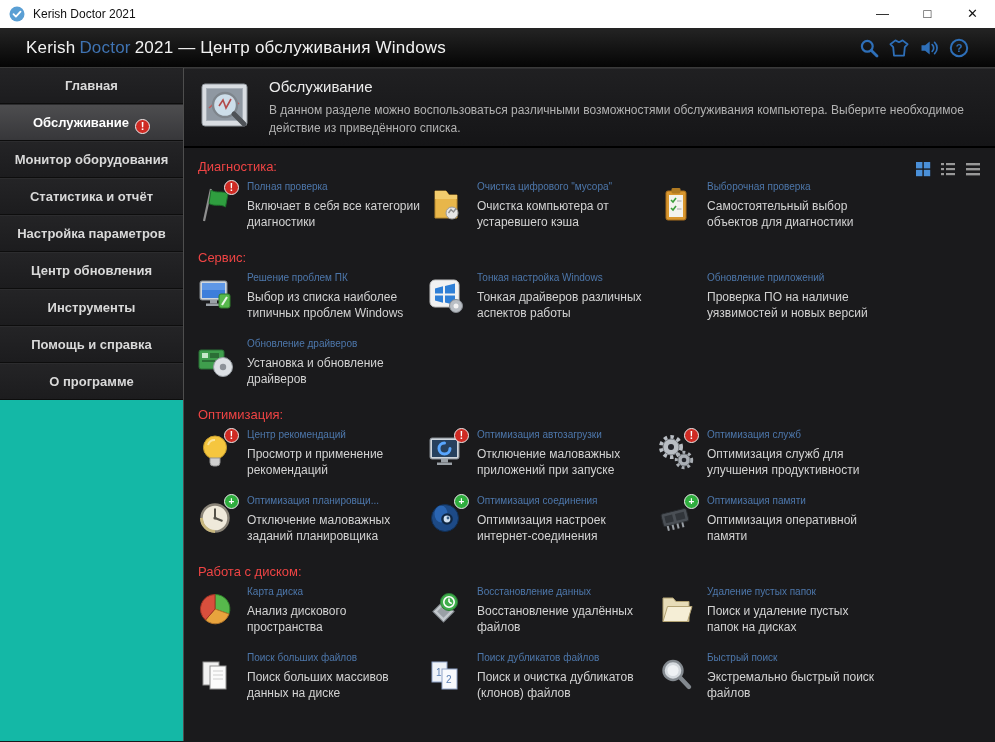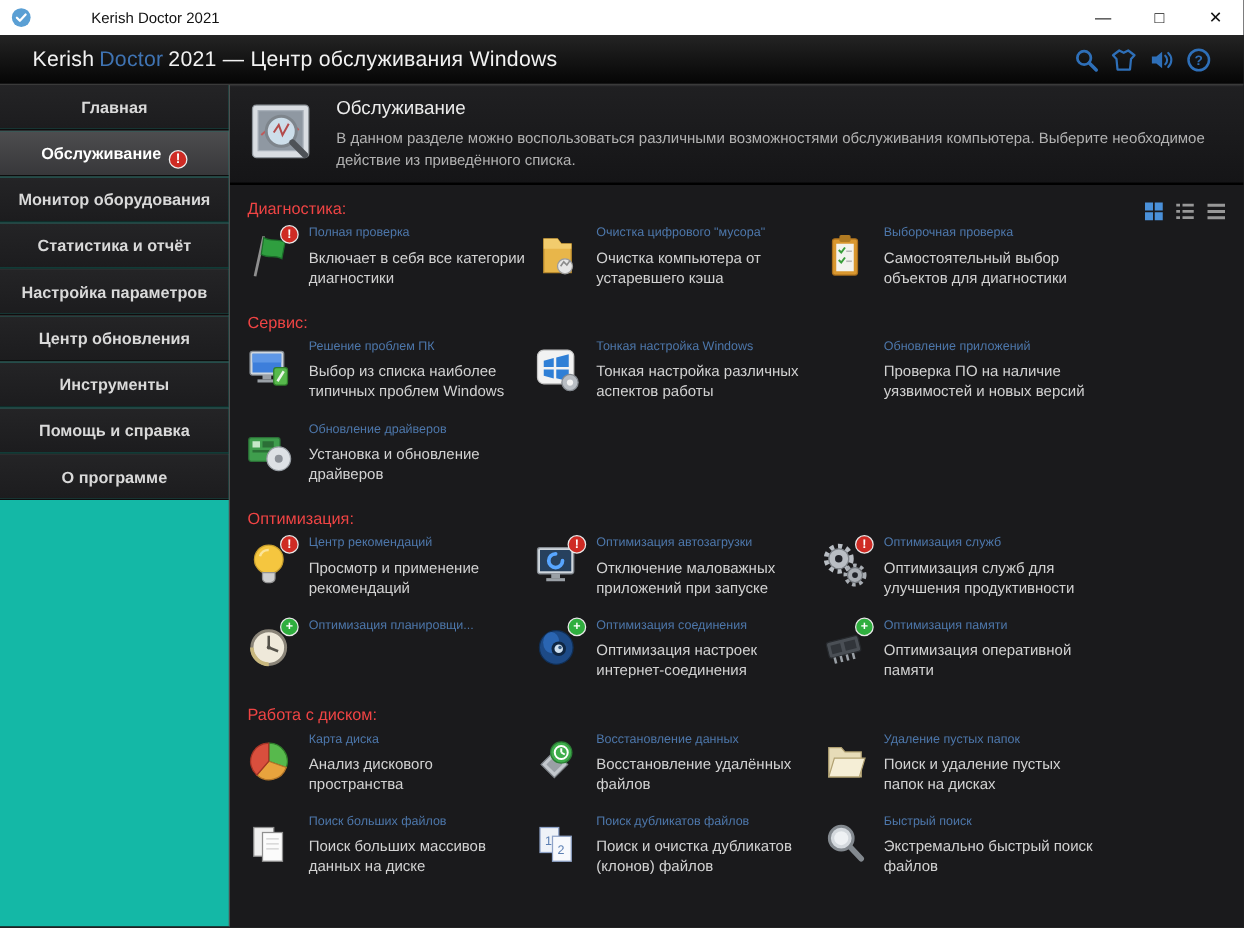--- a/index.html
+++ b/index.html
@@ -1,20 +1,20 @@
 <!DOCTYPE html>
 <html><head>
 <meta charset="utf-8">
 <style>
   html,body{margin:0;padding:0;background:#2a2a2a;}
   .window{width:995px;height:742px;position:relative;overflow:hidden;
     font-family:"Liberation Sans",sans-serif;background:#19191b;
     -webkit-font-smoothing:antialiased;}
   
-  .titlebar{height:28px;background:#ffffff;display:flex;align-items:center;padding-left:9px;box-sizing:border-box;gap:40px;}
+  .titlebar{height:28px;background:#ffffff;display:flex;align-items:center;padding-left:9px;box-sizing:border-box;}
   .app-logo{width:16px;height:16px;display:inline-block;}
   .tb-title{font-size:12px;color:#111;margin-left:8px;flex:none;}
   .tb-controls{margin-left:auto;display:flex;height:100%;}
   .tb-btn{width:45px;text-align:center;line-height:28px;font-size:13px;color:#111;cursor:default;}
   
   .appbar{height:40px;background:linear-gradient(#242424,#050505);display:flex;align-items:center;
     padding:0 26px;border-bottom:1px solid #3a3a3a;box-sizing:border-box;}
   .brand{font-size:17px;color:#f2f2f2;letter-spacing:.2px;white-space:nowrap;}
   .brand span{margin-right:4px;}
   .brand .accent{color:#3f73b2;}
@@ -246,21 +246,21 @@
                     <path d="M19 11 l10-2.6 v10.1 h-10Z"></path>
                     <path d="M9 20.5 h8 v7.2 l-8-2.2Z"></path>
                     <path d="M19 20.5 h10 v9.5 l-10-2.4Z"></path>
                   </g>
                   <circle cx="30" cy="31" r="6.5" fill="#b9bec4" stroke="#84898f"></circle>
                   <circle cx="30" cy="31" r="2.5" fill="#f2f2f2"></circle>
                 </svg>
               </span>
               <div class="svc-text">
                 <div class="svc-title">Тонкая настройка Windows</div>
-                <div class="svc-desc">Тонкая настройка различных аспектов работы</div>
+                <div class="svc-desc">Тонкая драйверов различных аспектов работы</div>
               </div>
             </div>
             <div class="svc-item">
               <span class="svc-icon"></span>
               <div class="svc-text">
                 <div class="svc-title">Обновление приложений</div>
                 <div class="svc-desc">Проверка ПО на наличие уязвимостей и новых версий</div>
               </div>
             </div>
             <div class="svc-item">
@@ -335,20 +335,21 @@
                   <circle cx="19" cy="20" r="13.5" fill="#efe9da" stroke="#8a8478" stroke-width="2.4"></circle>
                   <path d="M5.5 20 a13.5 13.5 0 0 0 13.5 13.5" stroke="#c9b87f" stroke-width="3" fill="none"></path>
                   <line x1="19" y1="20" x2="19" y2="10.5" stroke="#55524a" stroke-width="2"></line>
                   <line x1="19" y1="20" x2="26.5" y2="23" stroke="#55524a" stroke-width="2"></line>
                   <circle cx="19" cy="20" r="1.6" fill="#55524a"></circle>
                 </svg>
                 <span class="badge green">+</span>
               </span>
               <div class="svc-text">
                 <div class="svc-title">Оптимизация планировщи...</div>
+                <div class="svc-desc">Отключение маловажных заданий планировщика</div>
               </div>
             </div>
             <div class="svc-item">
               <span class="svc-icon">
                 <svg viewBox="0 0 40 40">
                   <circle cx="19" cy="20" r="13.5" fill="#1d4a86" stroke="#102e54"></circle>
                   <ellipse cx="15" cy="16" rx="6.5" ry="8.5" fill="#2f6fc0" opacity="0.75"></ellipse>
                   <circle cx="21" cy="21" r="6" fill="#0e2costume744" opacity="0"></circle>
                   <circle cx="21" cy="21" r="5.8" fill="#0f2744"></circle>
                   <circle cx="21" cy="21" r="3.4" fill="#cfe0f0"></circle>

